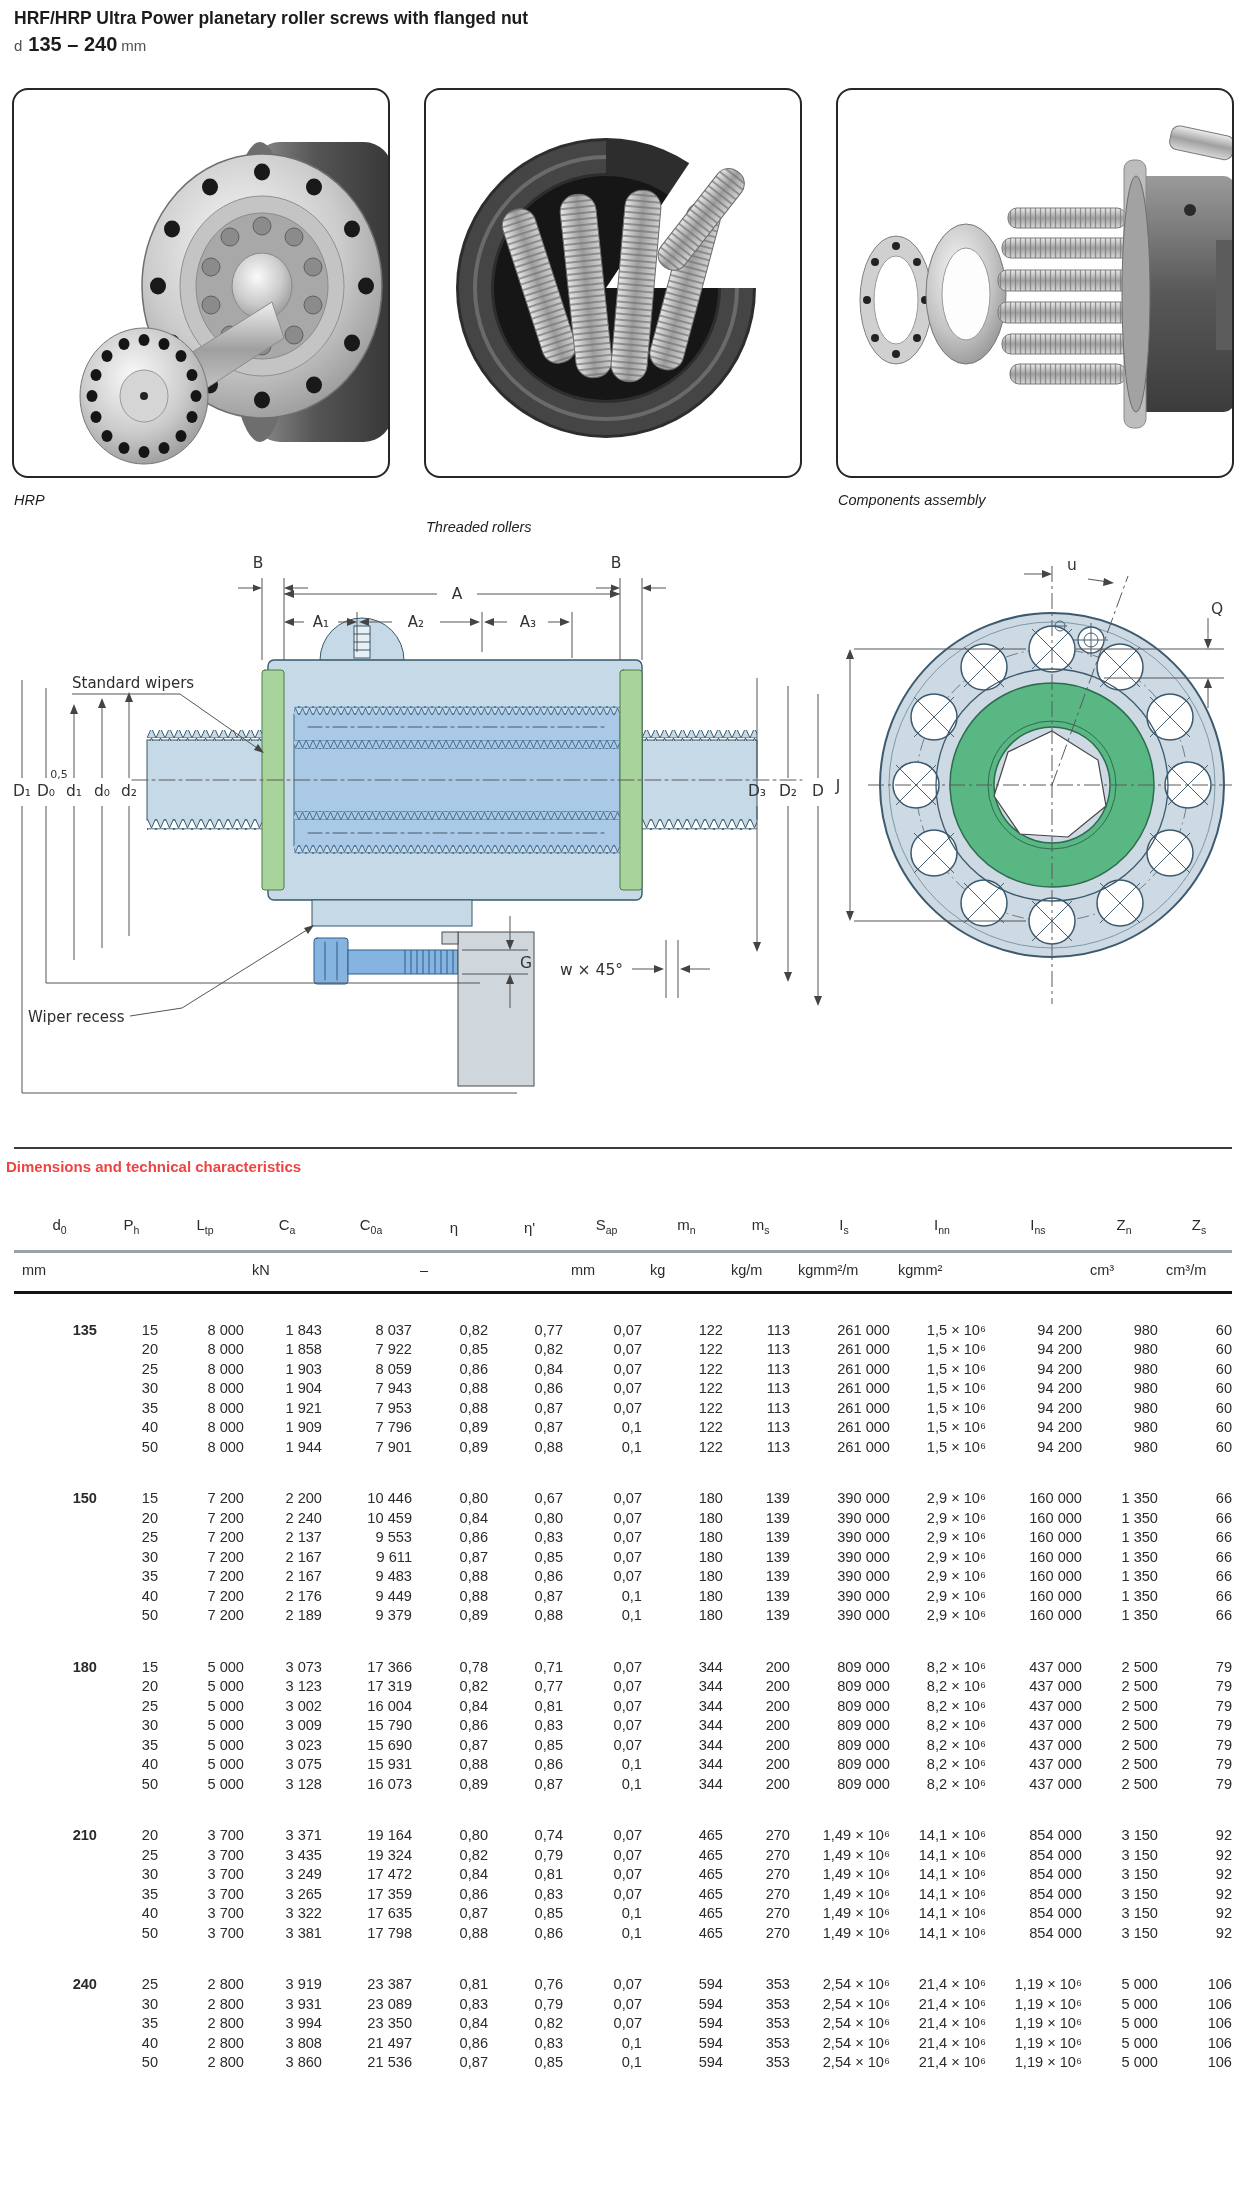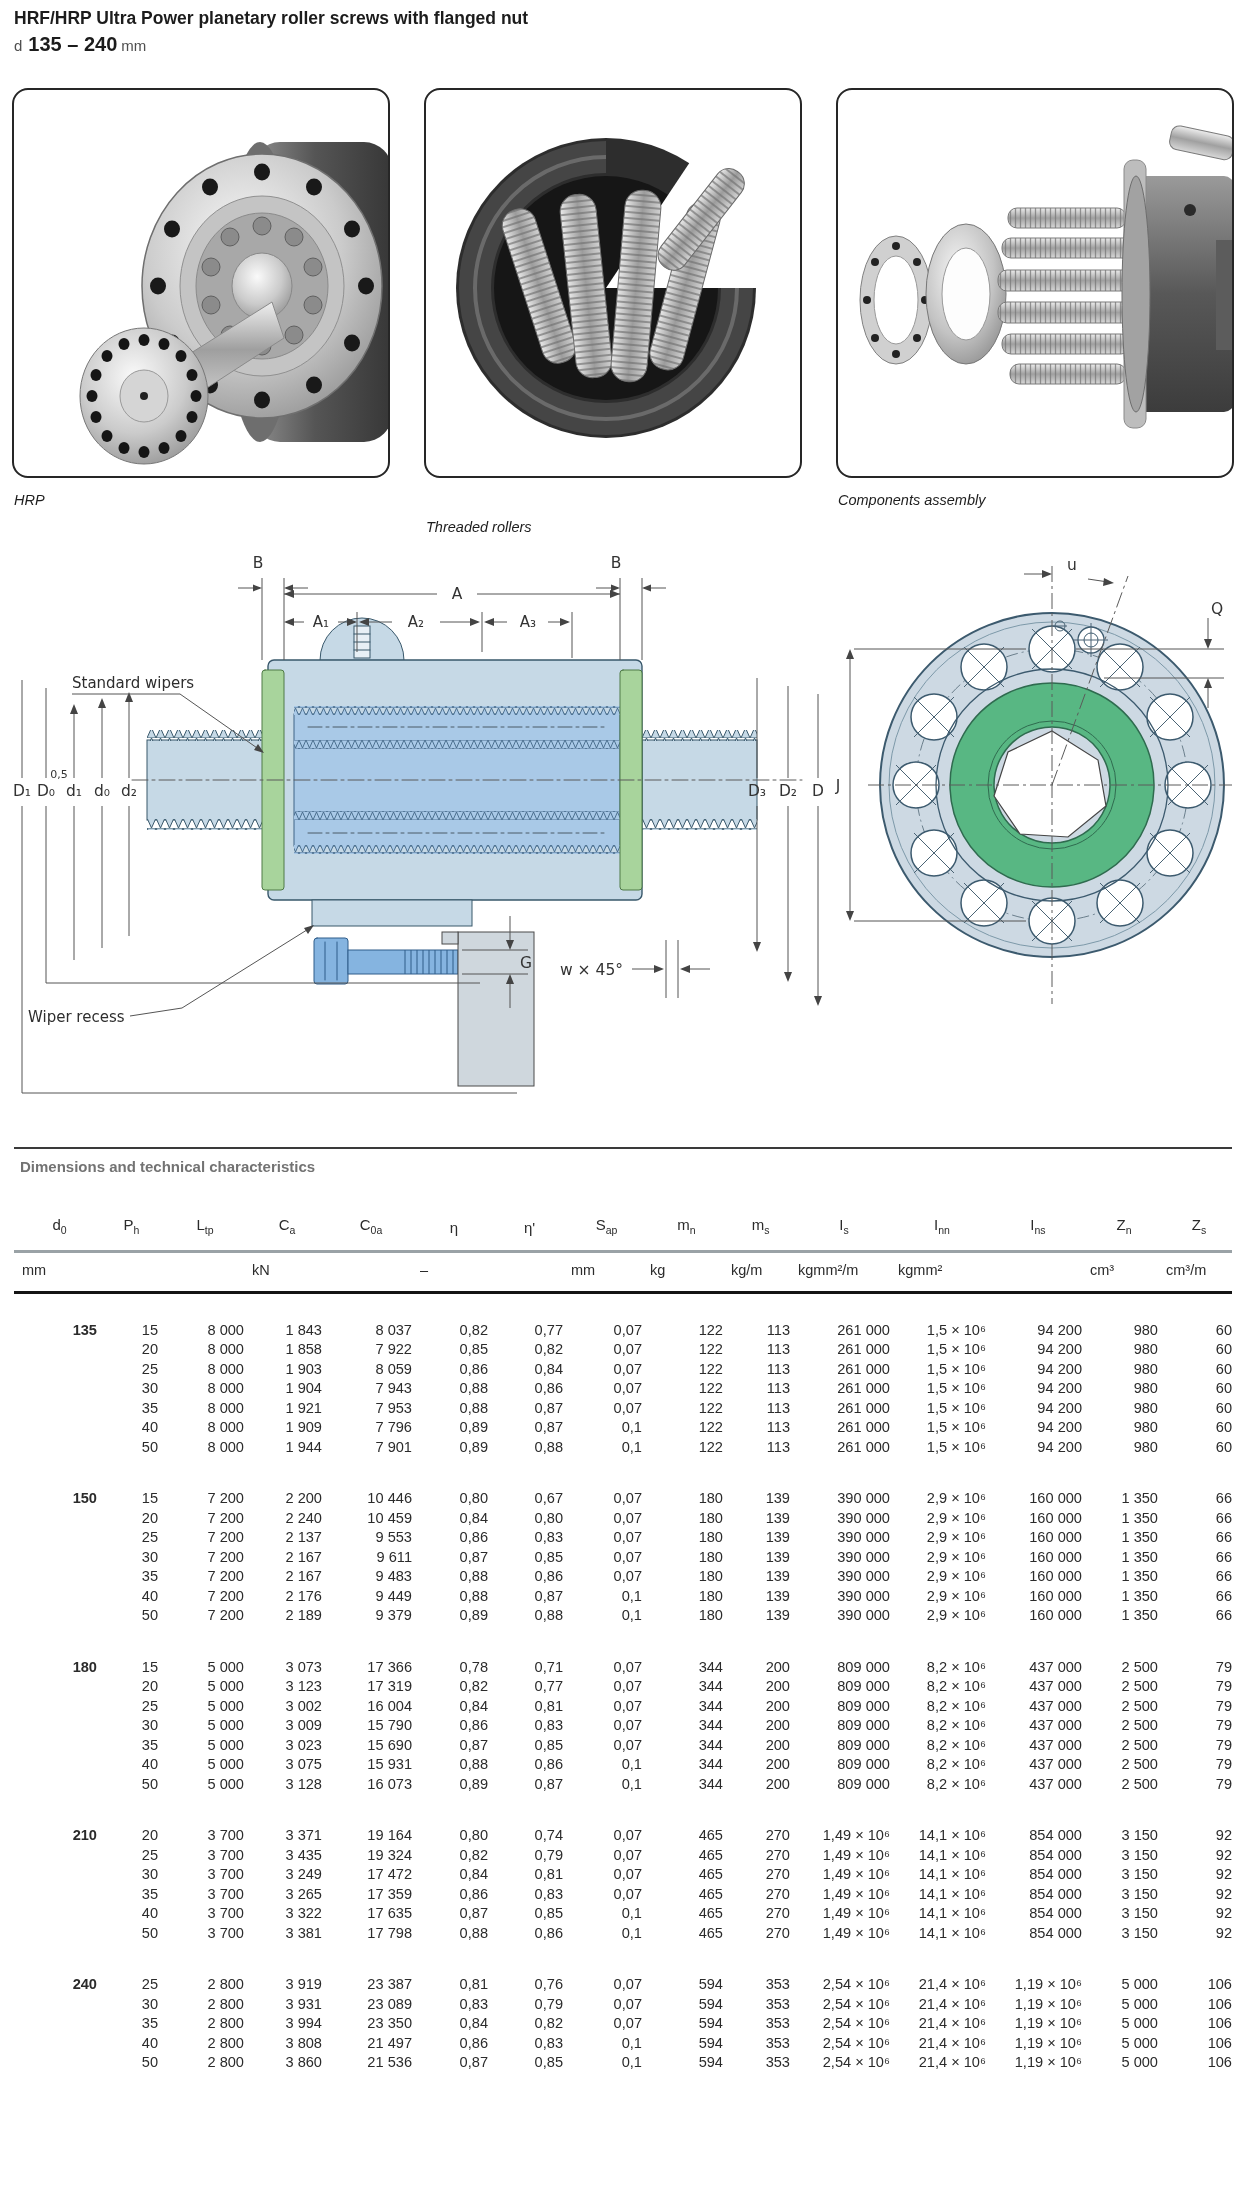--- a/index.html
+++ b/index.html
@@ -12,21 +12,21 @@
   
   .photo-box{position:absolute;top:88px;height:390px;border:2px solid #262626;border-radius:16px;
              background:#fff;overflow:hidden;box-sizing:border-box;}
   .pb1{left:12px;width:378px;} .pb2{left:424px;width:378px;} .pb3{left:836px;width:398px;}
   .caption{position:absolute;top:492px;font-size:14.5px;font-style:italic;font-weight:500;color:#1d1d1d;}
   .cp1{left:14px;text-align:center;} .cp2{left:426px;margin-top:27px;} .cp3{left:838px;}
   
   .drawing{position:absolute;left:12px;top:548px;width:1220px;height:585px;}
   
   .rule-top{position:absolute;left:14px;top:1147px;width:1218px;height:2px;background:#3a3a3a;}
-  .section-title{position:absolute;left:20px;top:1158px;font-size:15px;font-weight:bold;color:#737373;}
+  .section-title{position:absolute;left:6px;top:1158px;font-size:15px;font-weight:bold;color:#ef4444;}
   
   .table{position:absolute;left:14px;top:1206px;width:1218px;}
   .trow{display:grid;grid-template-columns:83px 61px 86px 78px 90px 76px 75px 79px 81px 67px 100px 96px 96px 76px 74px;}
   .tcell{padding-left:8px;white-space:nowrap;box-sizing:border-box;}
   .thead{height:30px;align-items:end;font-size:15px;color:#2b2b2b;text-align:center;}
   .thead sub{font-size:10.5px;}
   .rule-gray{height:2.5px;background:#9aa2a6;margin-top:14px;}
   .units{padding-top:9px;height:20px;font-size:14.5px;color:#2b2b2b;}
   .rule-black{height:3px;background:#141414;margin-top:9px;}
   .tgroup{margin-top:27px;text-align:right;}

